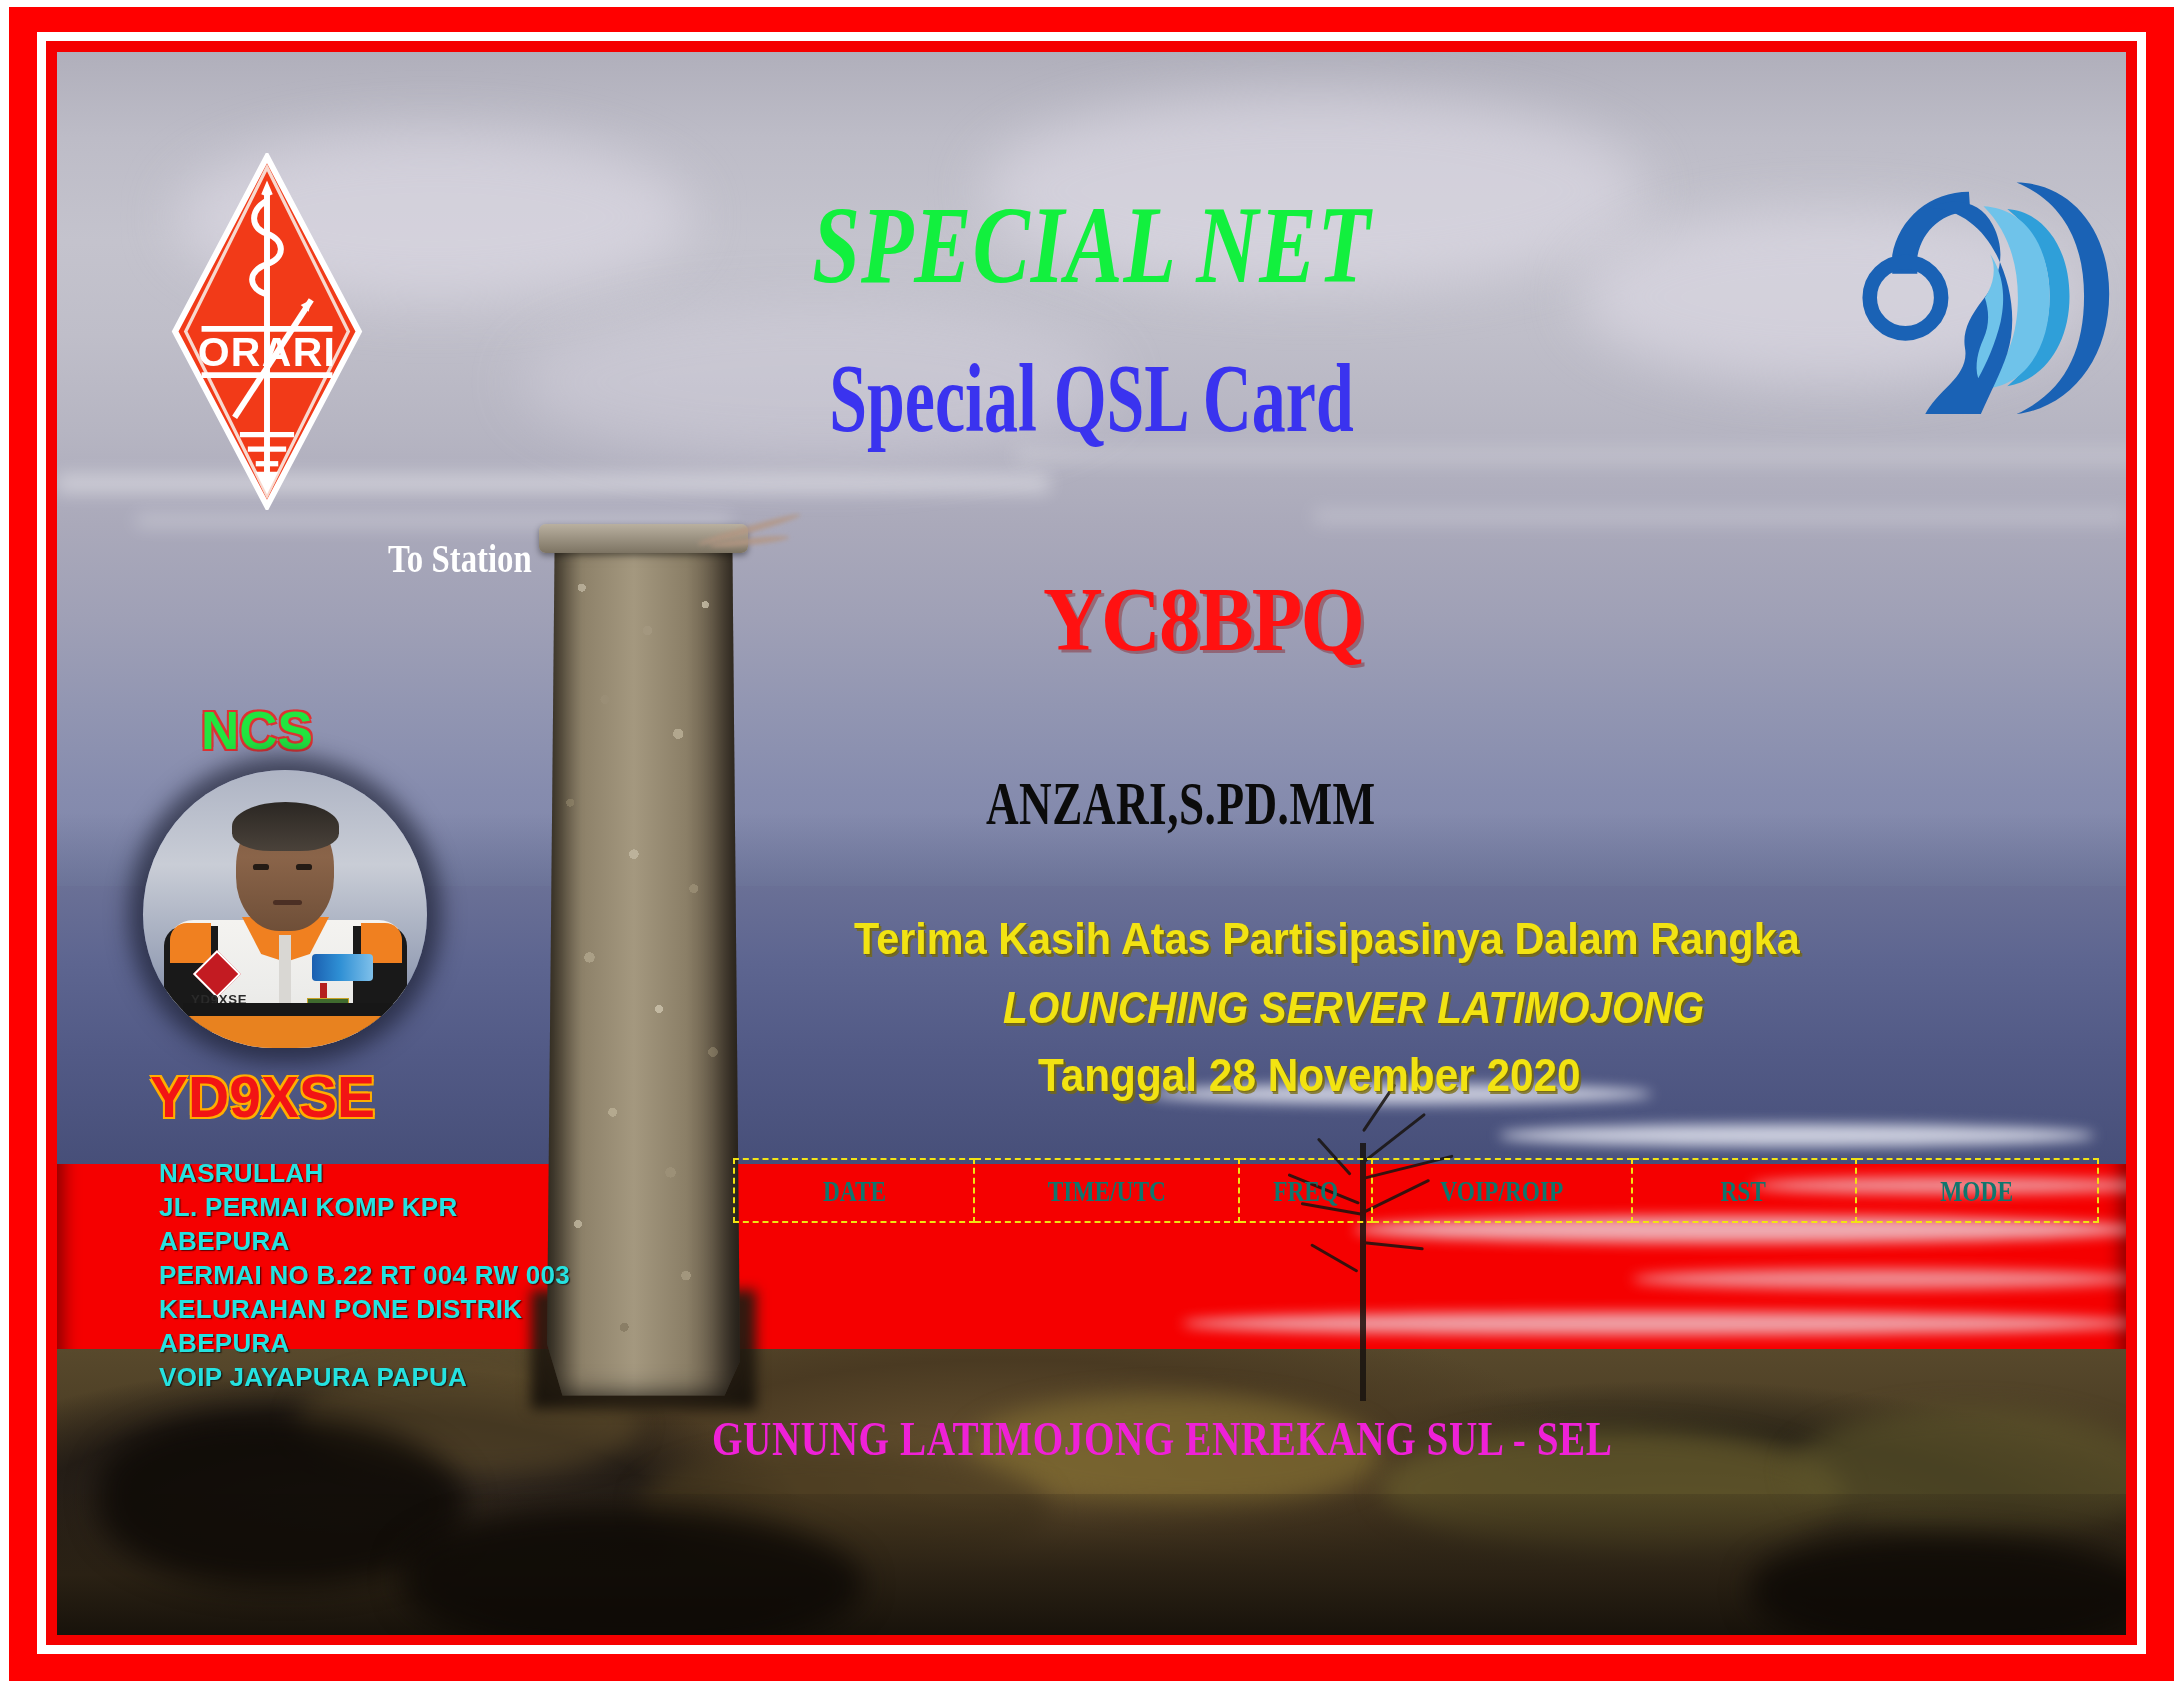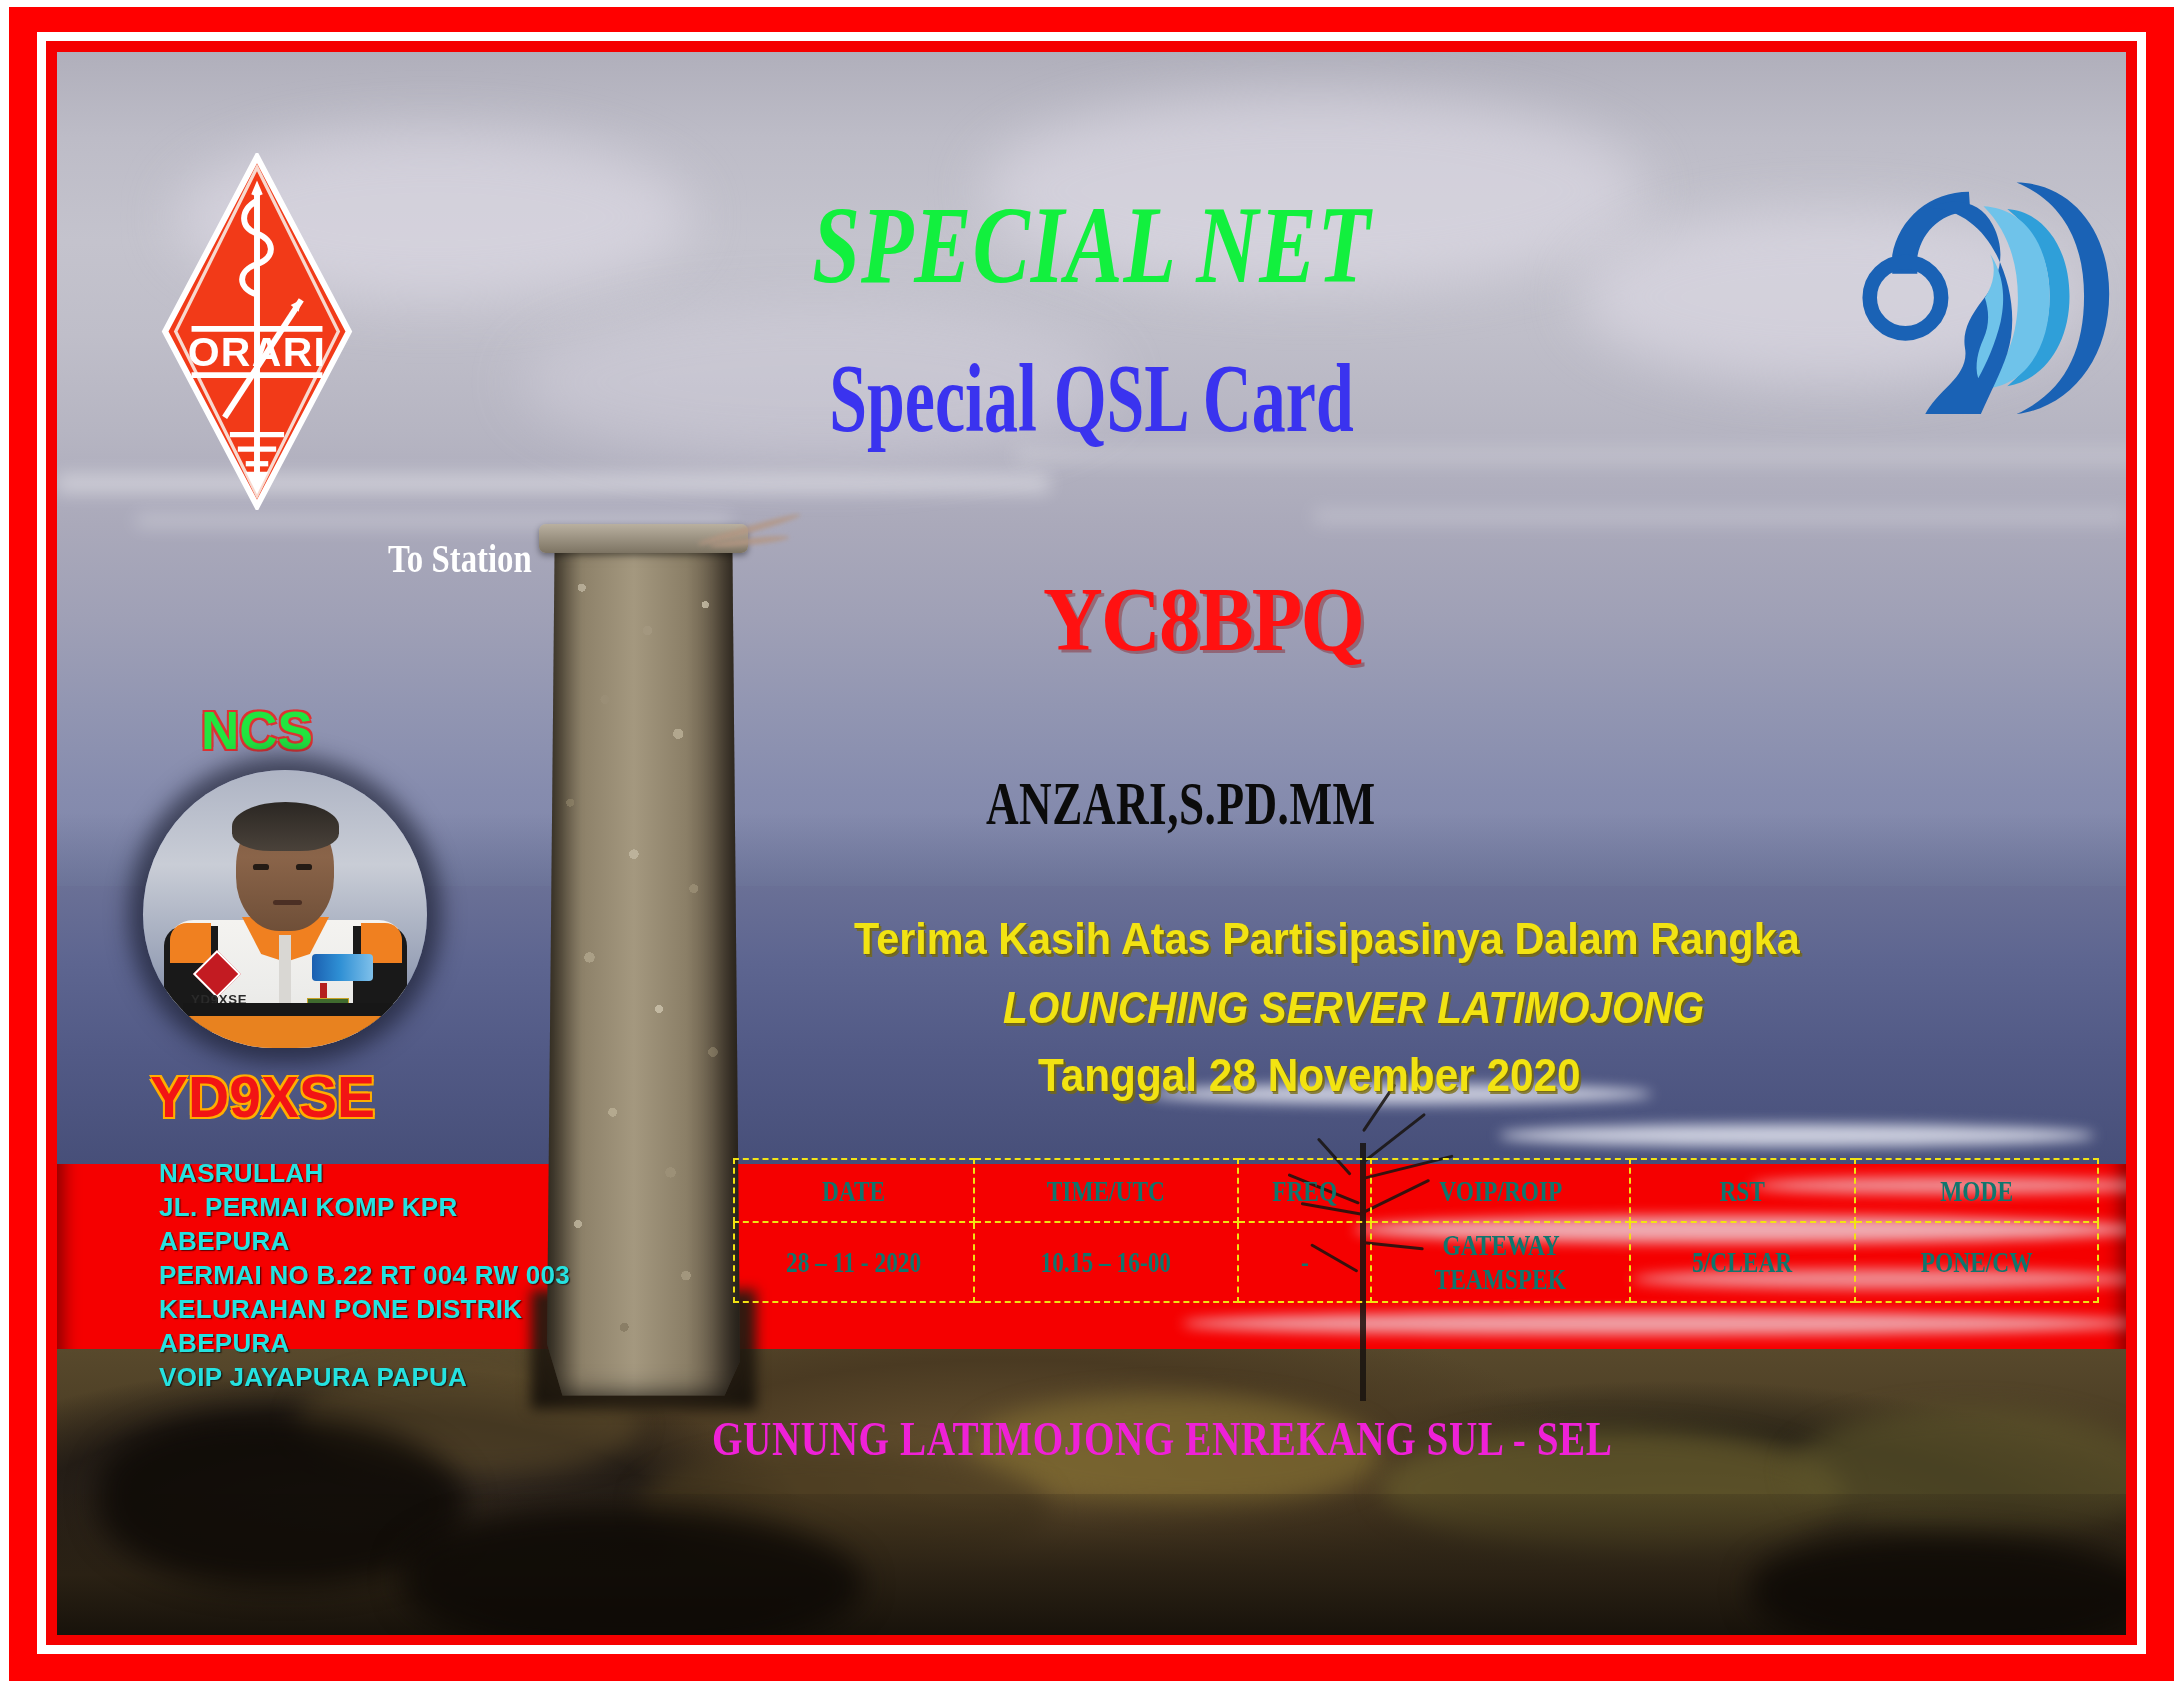--- a/index.html
+++ b/index.html
@@ -183,21 +183,21 @@
 
   .place{left:655px;top:1358px;font-size:49px;font-weight:bold;color:#ef21d7;
      font-family:"Liberation Serif",serif;transform:scaleX(0.80);transform-origin:left center;letter-spacing:0.7px;}
 
   .slogan{left:79px;top:1573px;font-size:50px;font-weight:bold;color:#e8811f;
      font-family:"Liberation Serif",serif;transform:scaleX(0.70);transform-origin:left center;}
   .addrline{left:1231px;top:1573px;font-size:50px;font-weight:bold;color:#16c23f;
      font-family:"Liberation Serif",serif;transform:scaleX(0.72);transform-origin:left center;}
 
   
-  #orari{position:absolute;left:104px;top:101px;width:192px;height:357px;}
+  #orari{position:absolute;left:114px;top:101px;width:192px;height:357px;}
   #headlogo{position:absolute;left:1794px;top:116px;width:265px;height:258px;}
 </style>
 </head>
 <body>
 
 <div id="card">
 
   <div class="frame-red-outer"></div>
   <div class="frame-white-gap"></div>
   <div class="frame-red-inner"></div>
@@ -349,31 +349,20 @@
     <table id="logtable">
       <tbody>
           <tr class="hdr">
         <td class="cw1"><span>DATE</span></td>
         <td class="cw2"><span>TIME/UTC</span></td>
         <td class="cw3"><span>FREQ</span></td>
         <td class="cw4"><span>VOIP/ROIP</span></td>
         <td class="cw5"><span>RST</span></td>
         <td class="cw6"><span>MODE</span></td>
       </tr>
-      <tr class="row">
-        <td><span>28 – 11 - 2020</span></td>
-        <td><span>10.15 – 16-00</span></td>
-        <td><span>-</span></td>
-        <td>
-          <span>GATEWAY</span><br>
-          <span>TEAMSPEK</span>
-        </td>
-        <td><span>5/CLEAR</span></td>
-        <td><span>PONE/CW</span></td>
-      </tr>
     </tbody>
       </table>
 
     <div class="tx place">GUNUNG LATIMOJONG ENREKANG SUL - SEL</div>
 
     <div class="tx slogan">"AMATIR  RADIO ADALAH PROGRESIVE"</div>
     <div class="tx addrline">Address  : amatir.latimojong.com</div>
 
   </div>
 </div>

